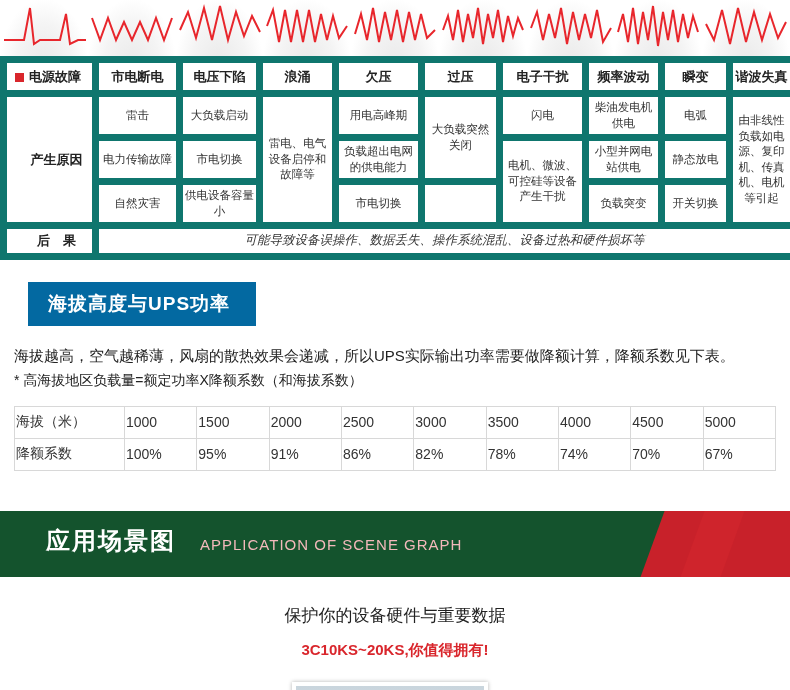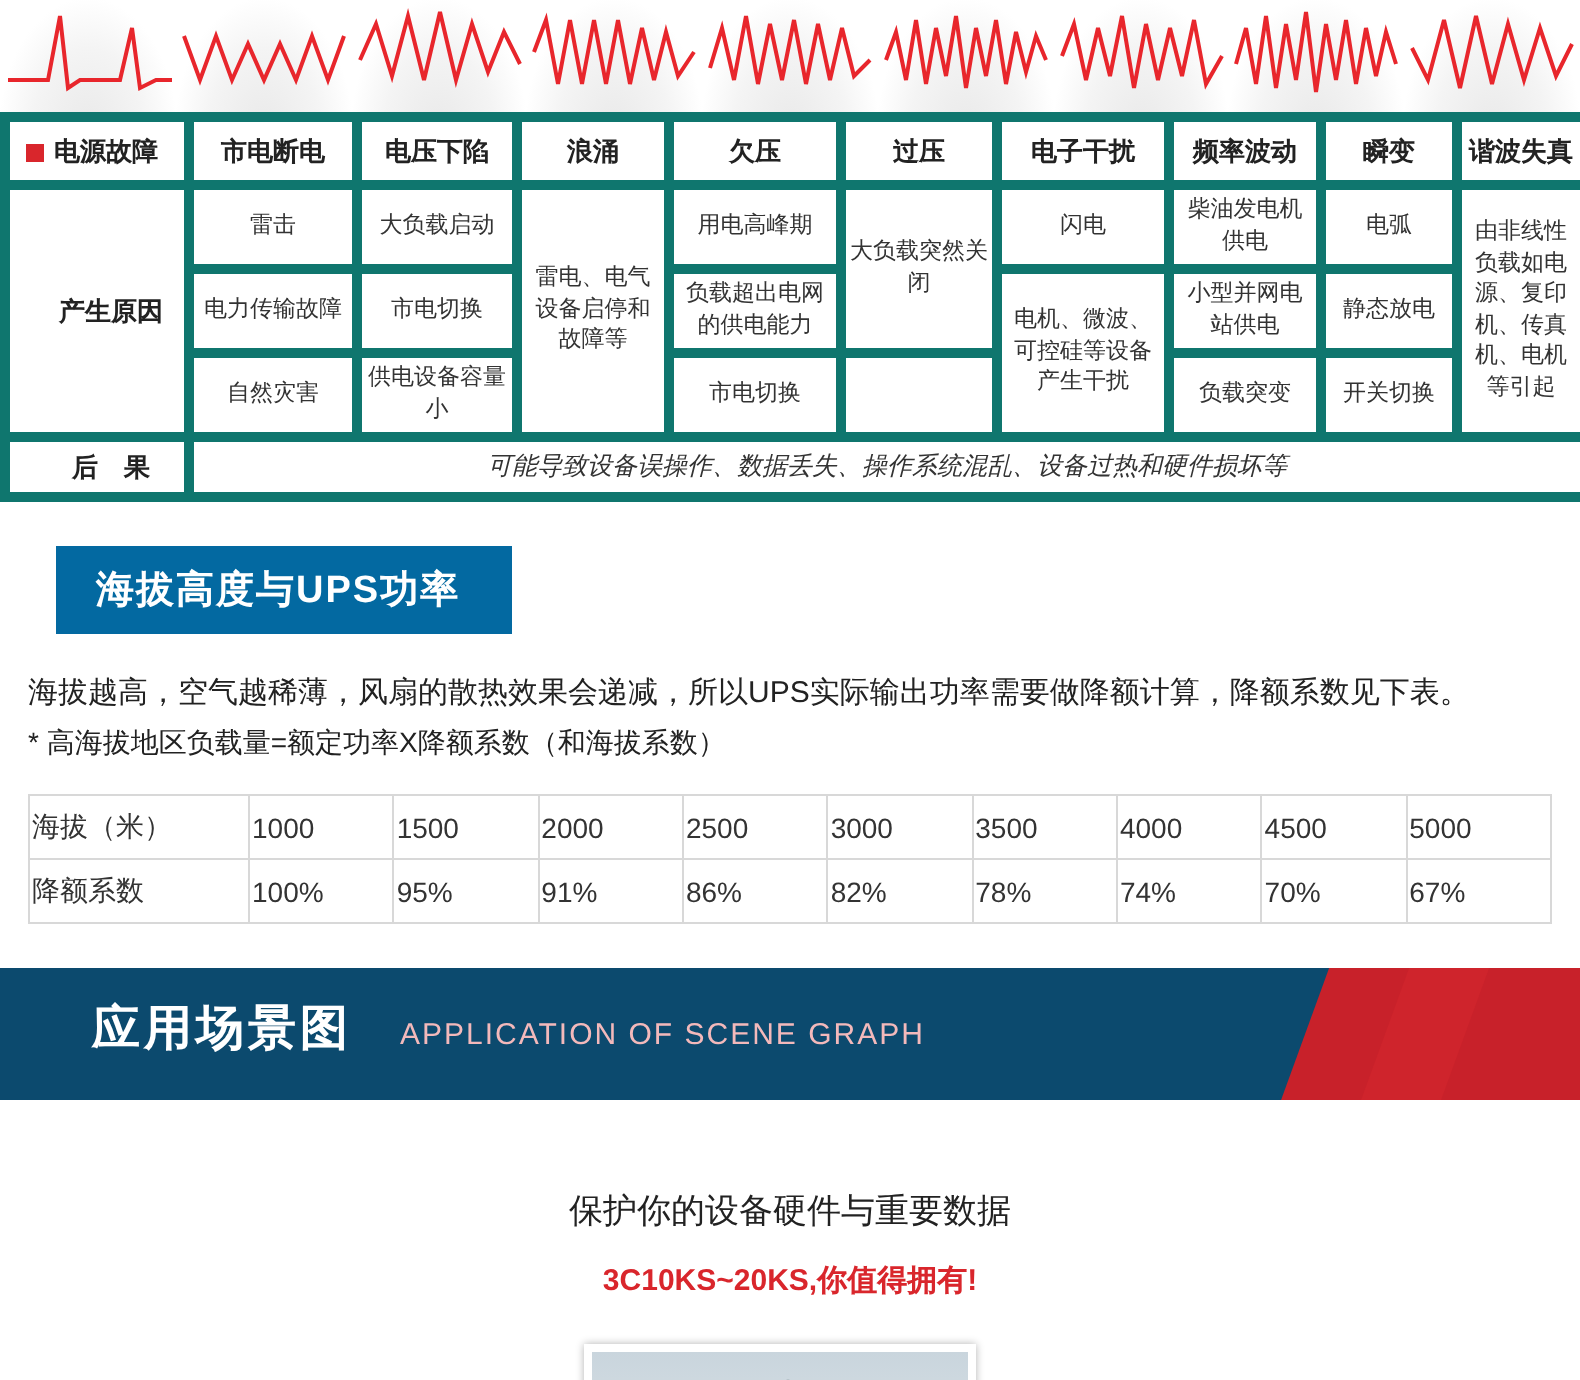--- a/index.html
+++ b/index.html
@@ -35,21 +35,21 @@
 
   
   table.t1 {
     border-collapse: collapse;
     width: 790px;
     table-layout: fixed;
     font-size: 12px;
     color: #333;
   }
   table.t1 td, table.t1 th {
-    border: 5px solid #0f766e;
+    border: 7px solid #0f766e;
     text-align: center;
     vertical-align: middle;
     padding: 3px 2px;
     line-height: 1.35;
   }
   table.t1 thead th {
     background: #fff;
     font-weight: bold;
     font-size: 13px;
     color: #222;
@@ -113,24 +113,24 @@
     border: 1px solid #d8d8d8;
     text-align: left;
     height: 32px;
     font-size: 14px;
   }
   table.t2 td.rowlab { width: 110px; }
 
   
   .banner {
     position: relative;
-    margin-top: 22px;
+    margin-top: 40px;
     width: 790px;
     height: 66px;
-    background: #0c4a6e;
+    background: #14532d;
     overflow: hidden;
   }
   .banner .slash {
     position: absolute;
     top: -20px; right: -10px;
     width: 150px; height: 120px;
     background: #c8212a;
     transform: skewX(-20deg);
   }
   .banner .slash2 {
@@ -150,21 +150,21 @@
   }
   .banner-sub {
     position: absolute;
     left: 200px; top: 25px;
     color: #f3b9bb;
     font-size: 15px;
     letter-spacing: 1px;
   }
 
   
-  .center-copy { text-align: center; margin-top: 44px; }
+  .center-copy { text-align: center; margin-top: 27px; }
   .cc1 { font-size: 17px; color: #222; }
   .cc2 { font-size: 15px; color: #d9262c; font-weight: bold; margin-top: 14px; }
 
   
   .photos {
     position: relative;
     height: 100px;
     margin-top: 22px;
   }
   .ph {

